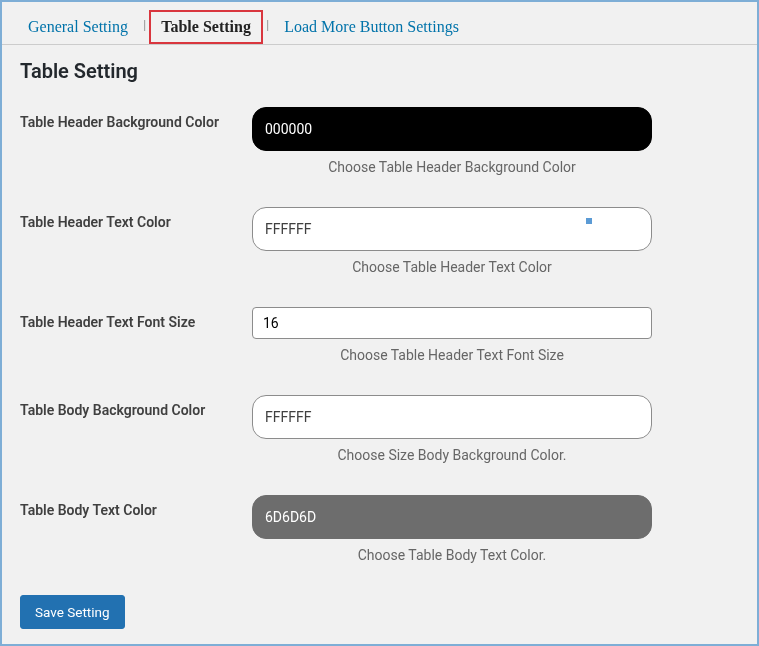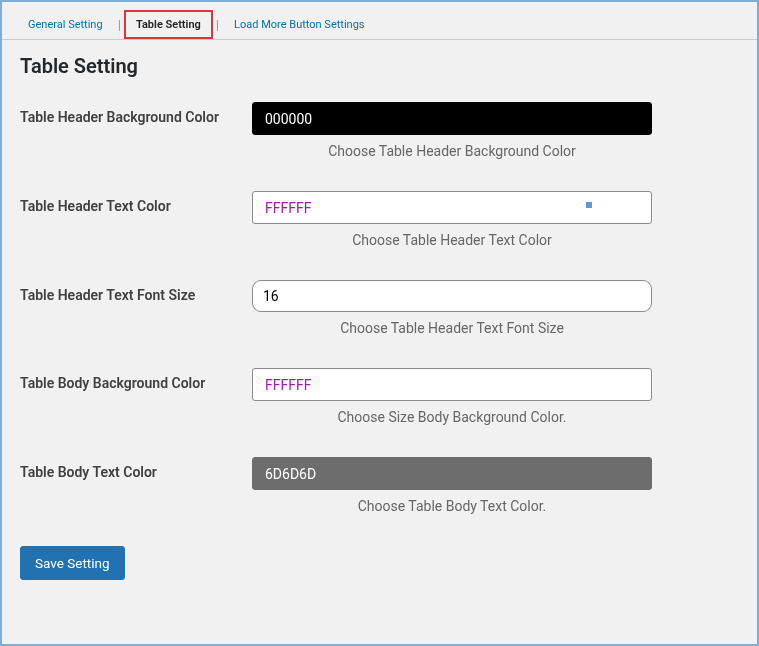--- a/index.html
+++ b/index.html
@@ -18,24 +18,25 @@
       padding: 0;
     }
     .tabs {
       display: flex;
       border-bottom: 1px solid #ccc;
       padding: 8px 14px 0 14px;
       gap: 0;
     }
     .tab {
       padding: 6px 10px;
-      font-size: 11px;
+      font-size: 16px;
       color: #0073aa;
       cursor: pointer;
       border: 2px solid transparent;
+      font-family: Liberation Serif, serif;
     }
     .tab.active {
       color: #222;
       font-weight: 600;
       border: 2px solid #d9363e;
     }
     .tab-separator {
       color: #999;
       padding: 6px 3px;
       font-size: 13.5px;
@@ -62,47 +63,47 @@
       padding-top: 6px;
       line-height: 1.35;
       padding-right: 18px;
     }
     .form-control-wrap {
       flex: 1;
       max-width: 400px;
     }
     .color-input {
       width: 100%;
-      height: 33px;
+      height: 44px;
       border: 1px solid #8c8c8c;
-      border-radius: 3px;
+      border-radius: 14px;
       padding: 6px 12px;
       font-size: 14px;
       font-family: inherit;
       display: block;
     }
     .color-input.dark {
       background: #000000;
       color: #ffffff;
       border-color: #000000;
     }
     .color-input.white {
       background: #ffffff;
-      color: #a21caf;
+      color: #404040;
     }
     .color-input.gray {
       background: #6d6d6d;
       color: #ffffff;
       border-color: #6d6d6d;
     }
     .text-input {
       width: 100%;
       height: 32px;
       border: 1px solid #8c8c8c;
-      border-radius: 9px;
+      border-radius: 4px;
       padding: 5px 10px;
       font-size: 14px;
       font-family: inherit;
       background: #ffffff;
     }
     .helper-text {
       font-size: 14px;
       color: #666;
       margin-top: 8px;
       text-align: center;

